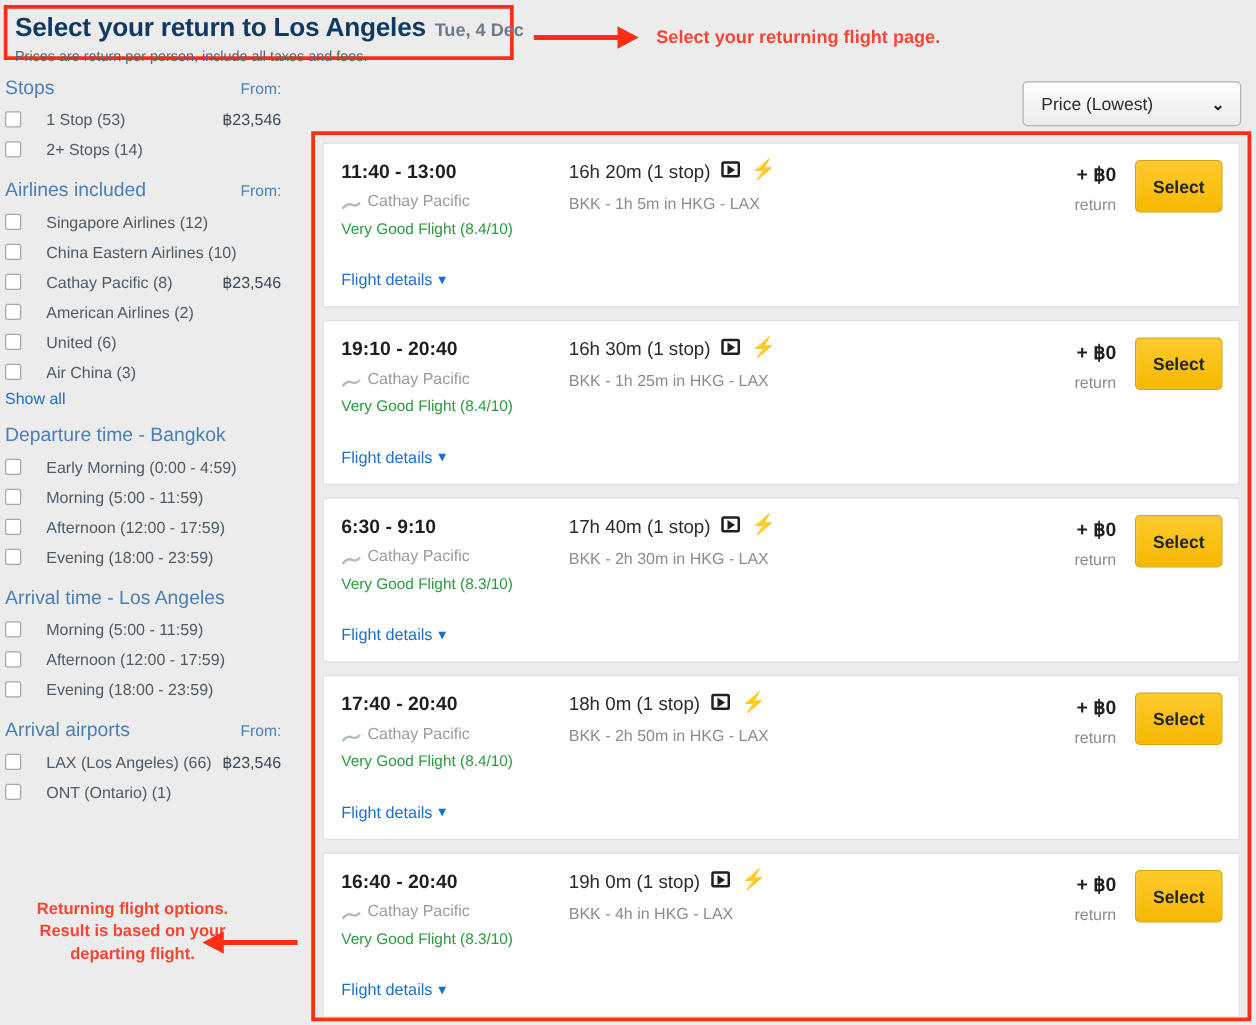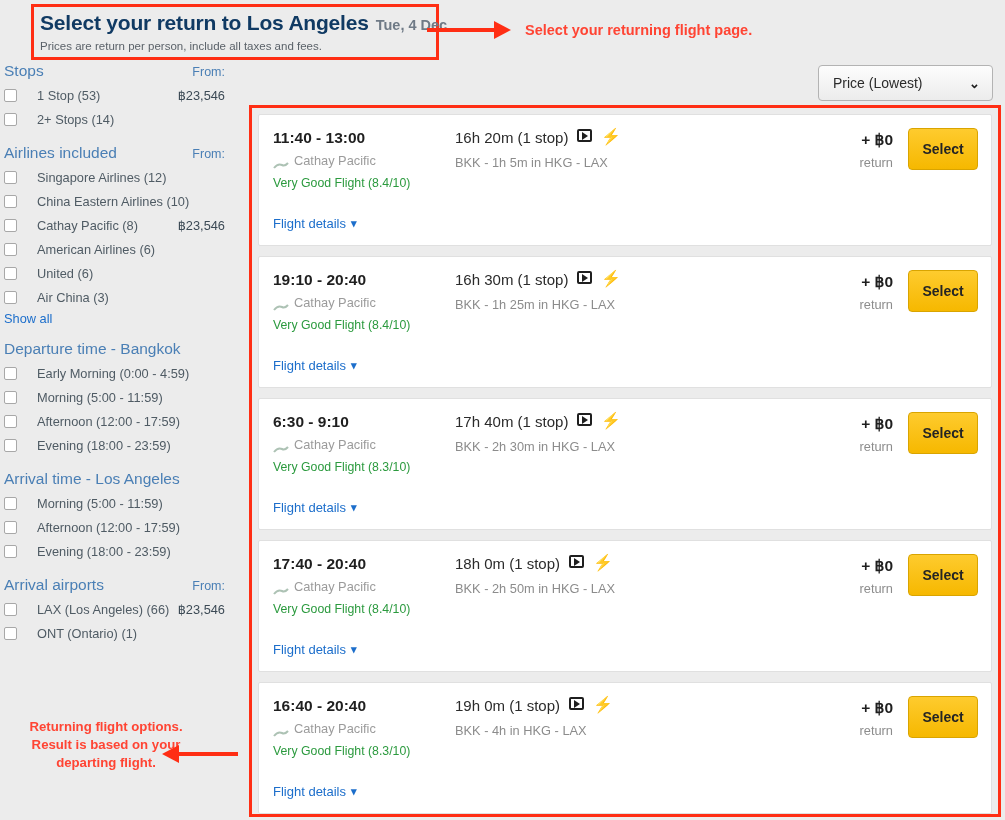--- a/index.html
+++ b/index.html
@@ -7,24 +7,23 @@
     margin: 0; padding: 0;
     width: 1005px; height: 820px;
     background: #ececec;
     font-family: "Liberation Sans", sans-serif;
     overflow: hidden;
   }
   #page { position: relative; width: 1005px; height: 820px; background: #ececec; }
 
   
   .header-box {
-    position: absolute; left: 3px; top: 4px; width: 408px; height: 56px;
+    position: absolute; left: 3px; top: 4px; width: 408px; height: 44px;
     border: 3px solid #ff2e14; background: #ececec;
     padding: 4px 6px 0 6px;
-    margin-left: 28px;
   }
   .header-title-row { display: flex; align-items: baseline; gap: 7px; }
   .header-title {
     font-size: 21px; font-weight: bold; color: #103a63; letter-spacing: -0.2px;
     white-space: nowrap;
   }
   .header-date { font-size: 14.5px; font-weight: bold; color: #6f7a86; white-space: nowrap; }
   .header-sub { font-size: 11.5px; color: #5b6269; margin-top: 5px; }
 
   .anno-top { position: absolute; left: 427px; top: 22px; display: flex; align-items: center; gap: 0; }
@@ -207,21 +206,21 @@
         <div class="filter-row">
           <span class="filter-left">
             <span class="cb"></span>
             <span class="filter-label">Cathay Pacific (8)</span>
           </span>
           <span class="filter-price">฿23,546</span>
         </div>
         <div class="filter-row">
           <span class="filter-left">
             <span class="cb"></span>
-            <span class="filter-label">American Airlines (6)</span>
+            <span class="filter-label">American Airlines (2)</span>
           </span>
           <span class="filter-price"></span>
         </div>
         <div class="filter-row">
           <span class="filter-left">
             <span class="cb"></span>
             <span class="filter-label">United (6)</span>
           </span>
           <span class="filter-price"></span>
         </div>

